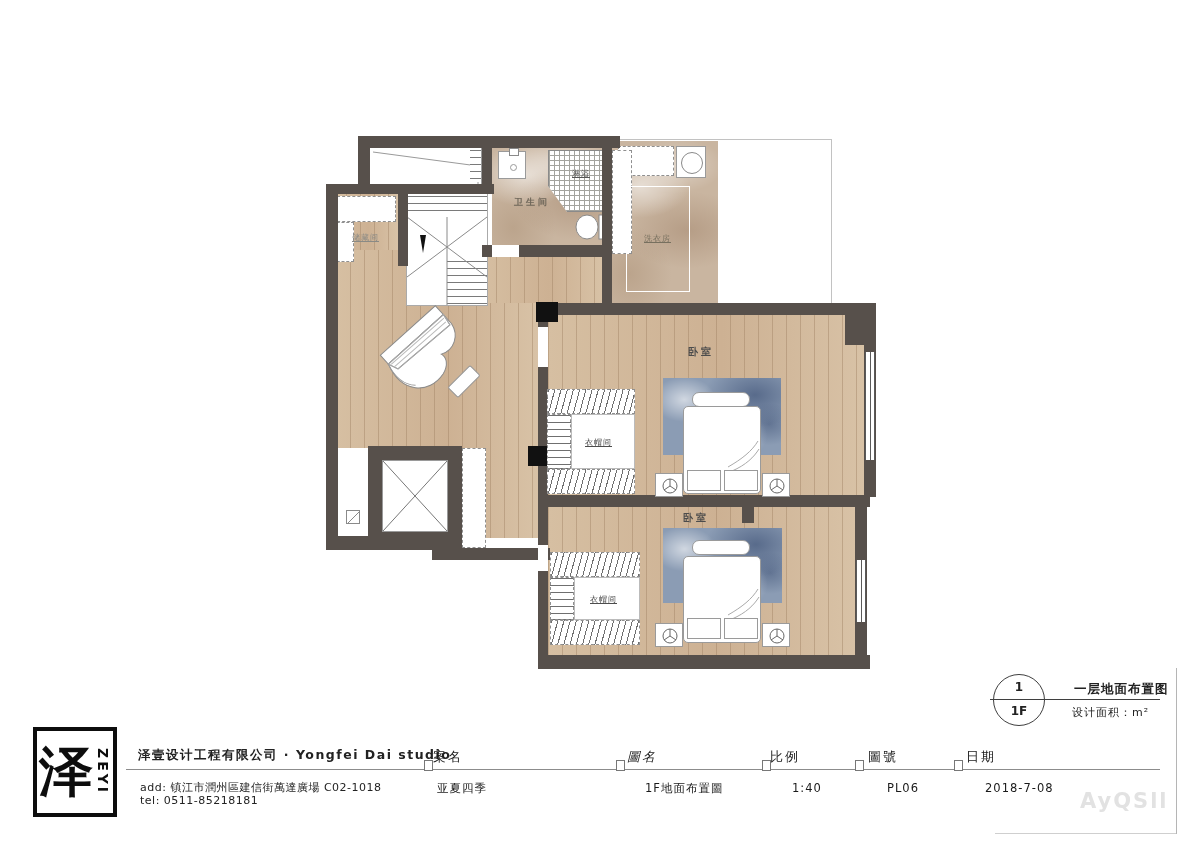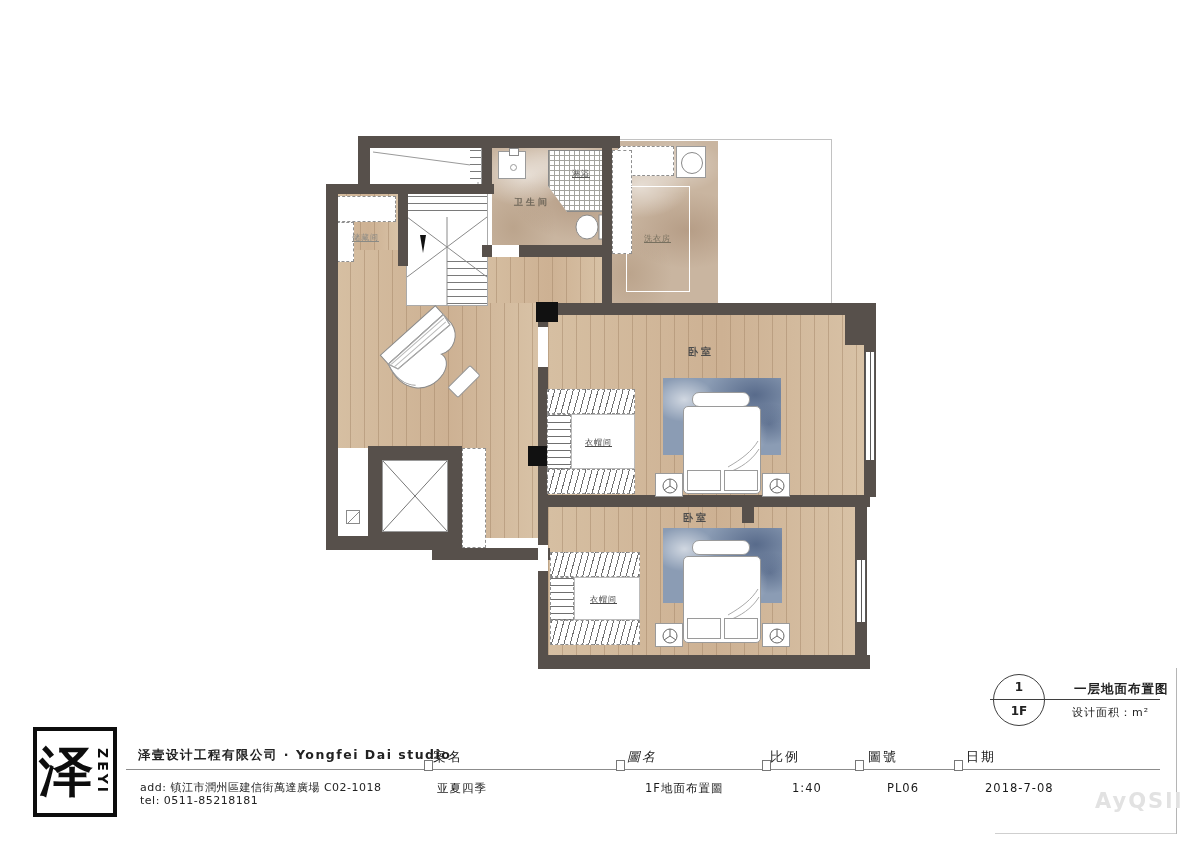--- a/index.html
+++ b/index.html
@@ -236,21 +236,21 @@
   </div>
 
   <div class="hline" style="left:990px;top:699px;width:170px;background:#3f3f3f;"></div>
   <div class="callout-circle" style="left:993px;top:674px;"></div>
   <span class="abs" style="left:993px;top:680px;width:52px;text-align:center;font-size:12px;font-weight:700;">1</span>
   <span class="abs" style="left:993px;top:704px;width:52px;text-align:center;font-size:12px;font-weight:700;">1F</span>
   <span class="abs" style="left:1074px;top:681px;font-size:12.5px;font-weight:600;letter-spacing:1px;">一层地面布置图</span>
   <span class="abs" style="left:1072px;top:705px;font-size:11px;letter-spacing:1px;">设计面积：m²</span>
   <div class="vline" style="left:1176px;top:668px;height:166px;"></div>
   <div class="hline" style="left:995px;top:833px;width:181px;background:#cfcfcf;"></div>
-  <span class="wm" style="left:1080px;top:789px;margin-left:15px;">AyQSll</span>
+  <span class="wm" style="left:1080px;top:789px;">AyQSll</span>
 
   <div class="logo">
     <span class="logo-char">泽</span>
     <span class="logo-brand">ZEYI</span>
   </div>
 
   <span class="abs" style="left:138px;top:747px;font-size:12.5px;font-weight:600;letter-spacing:1.5px;">泽壹设计工程有限公司 · Yongfei Dai studio</span>
   <div class="hline" style="left:126px;top:769px;width:1034px;"></div>
   <span class="abs" style="left:140px;top:780px;font-size:11px;letter-spacing:0.5px;">add: 镇江市潤州區建信街萬達廣場 C02-1018</span>
   <span class="abs" style="left:140px;top:794px;font-size:11px;letter-spacing:0.5px;">tel: 0511-85218181</span>

